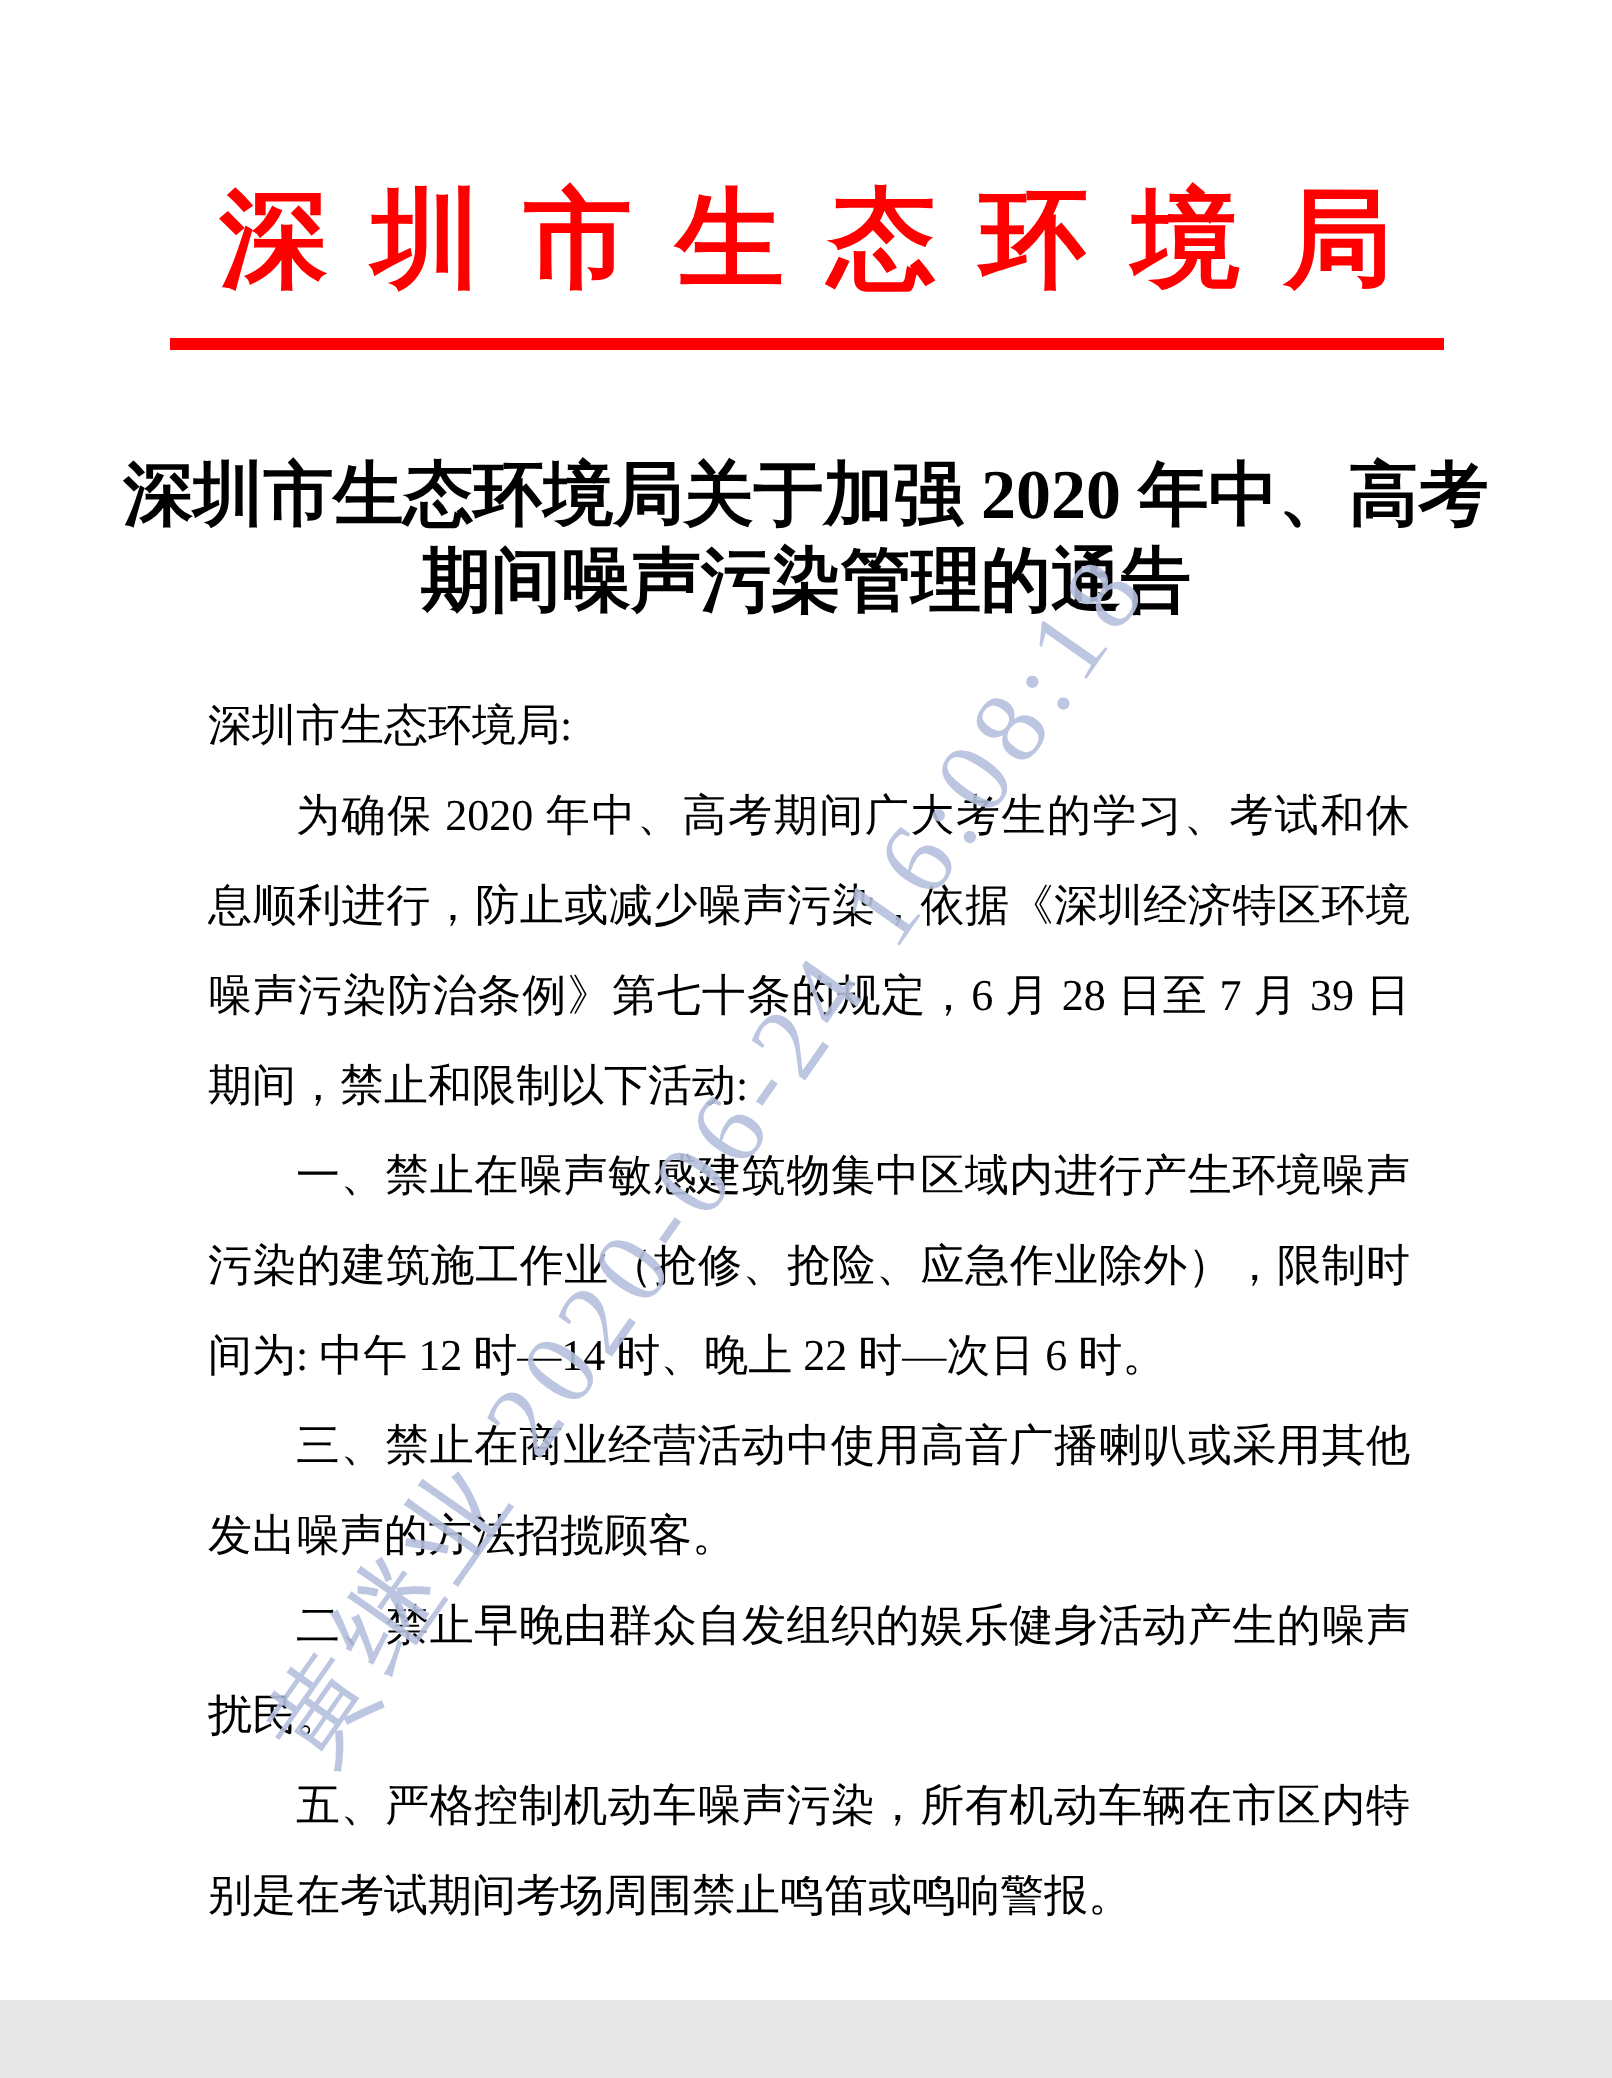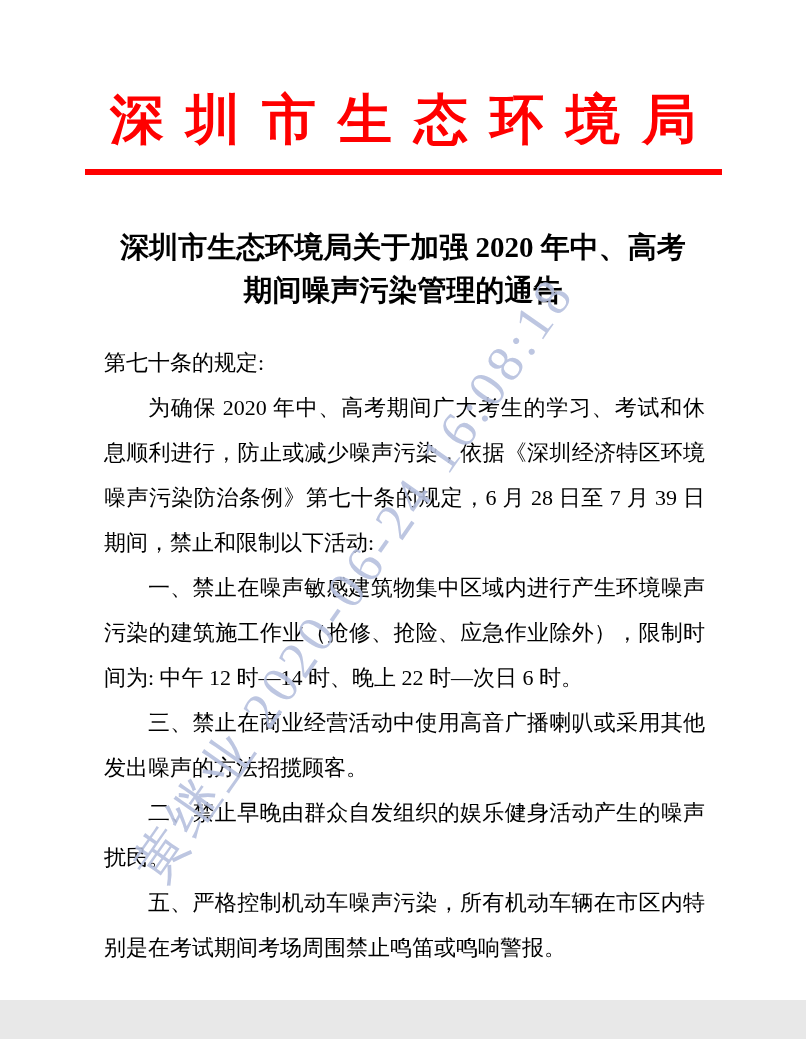--- a/index.html
+++ b/index.html
@@ -34,21 +34,21 @@
     height: 6px;
     background: #ff0000;
   }
   .doc-title {
     position: absolute;
     top: 226px;
     left: 0;
     width: 100%;
     margin: 0;
     text-align: center;
-    font-size: 29px;
+    font-size: 35px;
     font-weight: bold;
     line-height: 43px;
   }
   .doc-title span { display: block; }
   .doc-body {
     position: absolute;
     top: 340px;
     left: 104px;
     width: 601px;
     font-size: 22px;
@@ -79,21 +79,21 @@
   <div class="agency-name">深圳市生态环境局</div>
 
   <div class="red-line"></div>
 
   <h1 class="doc-title">
     <span>深圳市生态环境局关于加强 2020 年中、高考</span>
     <span>期间噪声污染管理的通告</span>
   </h1>
 
   <div class="doc-body">
-    <p>第七十条的规定:</p>
+    <p>深圳市生态环境局:</p>
     <p class="indent">为确保 2020 年中、高考期间广大考生的学习、考试和休息顺利进行，防止或减少噪声污染，依据《深圳经济特区环境噪声污染防治条例》第七十条的规定，6 月 28 日至 7 月 39 日期间，禁止和限制以下活动:</p>
     <p class="indent">一、禁止在噪声敏感建筑物集中区域内进行产生环境噪声污染的建筑施工作业（抢修、抢险、应急作业除外），限制时间为: 中午 12 时—14 时、晚上 22 时—次日 6 时。</p>
     <p class="indent">三、禁止在商业经营活动中使用高音广播喇叭或采用其他发出噪声的方法招揽顾客。</p>
     <p class="indent">二、禁止早晚由群众自发组织的娱乐健身活动产生的噪声扰民。</p>
     <p class="indent">五、严格控制机动车噪声污染，所有机动车辆在市区内特别是在考试期间考场周围禁止鸣笛或鸣响警报。</p>
   </div>
 
   <div class="watermark">黄继业 2020-06-24 16:08:18</div>
 
 </div>

